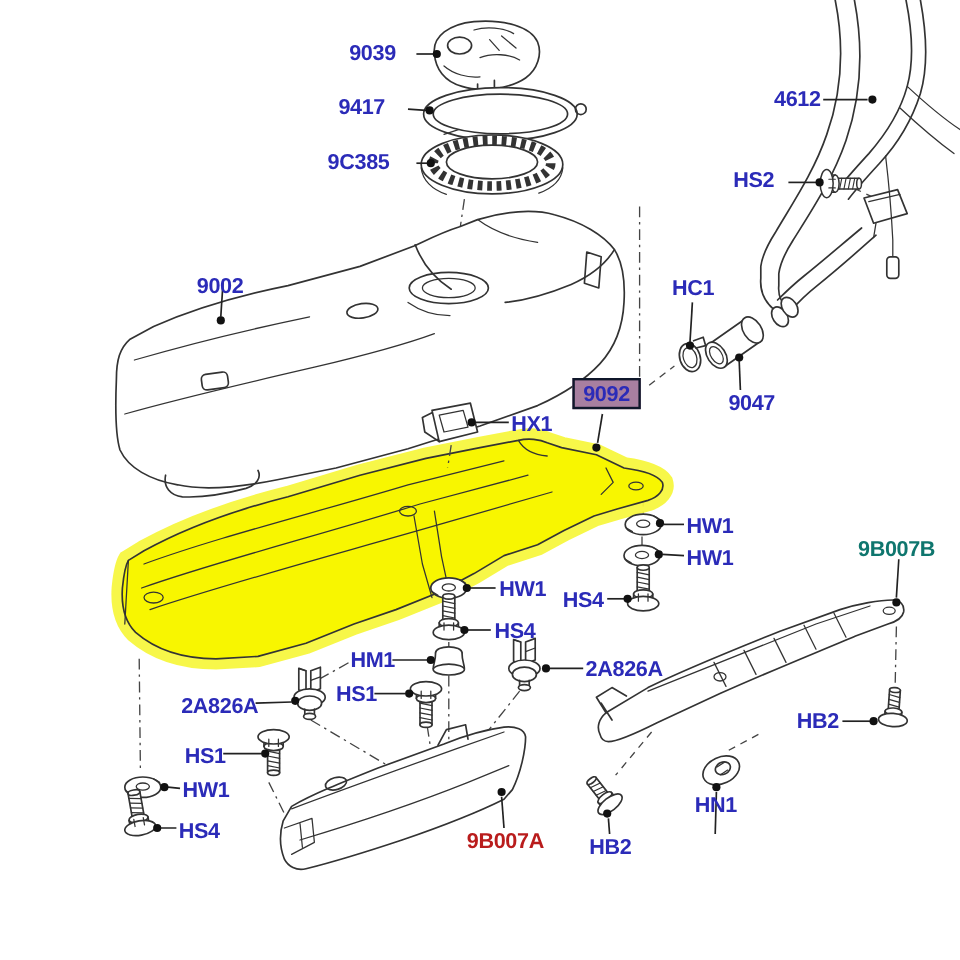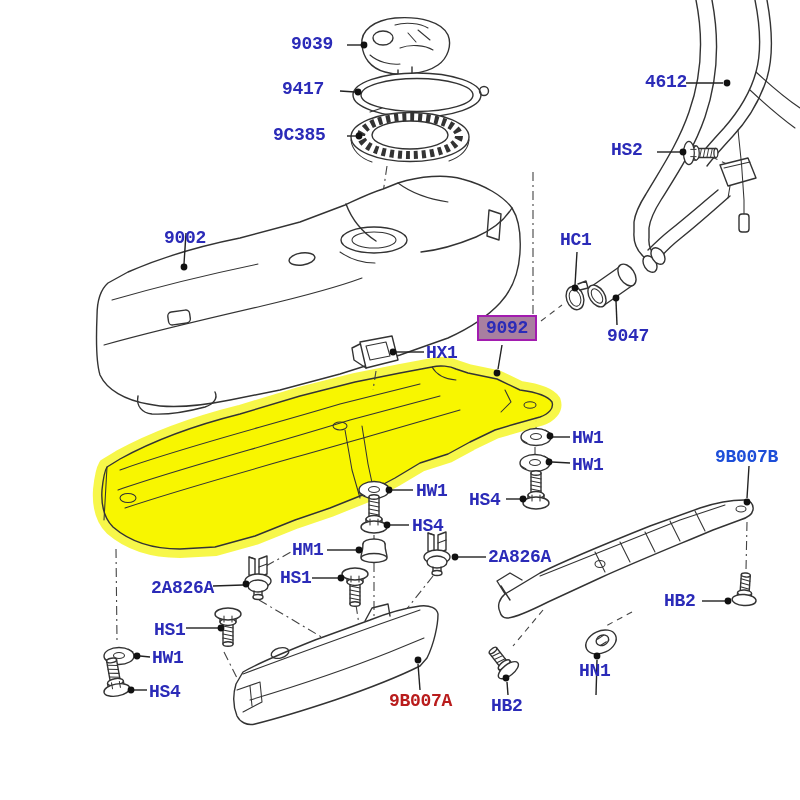--- a/index.html
+++ b/index.html
@@ -1,21 +1,21 @@
 <!DOCTYPE html>
 <html><head>
 <meta charset="utf-8">
 <style>
   html,body{margin:0;padding:0}
   .stage{position:relative;width:800px;height:733px;background:#fff;
-         font-family:Liberation Mono, monospace;overflow:hidden}
+         font-family:Liberation Sans, sans-serif;overflow:hidden}
   .stage svg{position:absolute;left:0;top:0}
   .lbl{position:absolute;font-weight:bold;font-size:18px;line-height:1;
        letter-spacing:-0.3px;color:#2b2bb8;white-space:nowrap;cursor:pointer}
-  .lbl.selected{background:#a87fa0;border:2px solid #a21caf;padding:2px 7px;}
+  .lbl.selected{background:#a87fa0;border:2px solid #0f172a;padding:2px 7px;}
   .art{fill:none;stroke:#333;stroke-width:1.4;stroke-linecap:round;stroke-linejoin:round}
   .wht{fill:#ffffff}
   .yel{fill:#f8f600}
   .halo{stroke:#f7f740;stroke-width:18;fill:#f7f740;opacity:.95}
   .dd{stroke:#444;stroke-width:1.1;fill:none;stroke-dasharray:9 4 2 4}
   .dsh{stroke:#444;stroke-width:1.1;fill:none;stroke-dasharray:6 5}
   .ldr{stroke:#222;stroke-width:1.4}
   .dot{fill:#111;stroke:none}
   .thin{stroke-width:1.05}
 </style>
@@ -300,21 +300,21 @@
 <div class="lbl" style="left: 164px; top: 229px; color: rgb(43, 43, 184);">9002</div>
 <div class="lbl" style="left: 645px; top: 73px; color: rgb(43, 43, 184);">4612</div>
 <div class="lbl" style="left: 611px; top: 141px; color: rgb(43, 43, 184);">HS2</div>
 <div class="lbl" style="left: 560px; top: 231px; color: rgb(43, 43, 184);">HC1</div>
 <div class="lbl" style="left: 607px; top: 327px; color: rgb(43, 43, 184);">9047</div>
 <div class="lbl selected" style="left: 477px; top: 315px; color: rgb(43, 43, 184);">9092</div>
 <div class="lbl" style="left: 426px; top: 344px; color: rgb(43, 43, 184);">HX1</div>
 <div class="lbl" style="left: 572px; top: 429px; color: rgb(43, 43, 184);">HW1</div>
 <div class="lbl" style="left: 572px; top: 456px; color: rgb(43, 43, 184);">HW1</div>
 <div class="lbl" style="left: 469px; top: 491px; color: rgb(43, 43, 184);">HS4</div>
-<div class="lbl" style="left: 715px; top: 448px; color: #1d4ed8;">9B007B</div>
+<div class="lbl" style="left: 715px; top: 448px; color: #0f766e;">9B007B</div>
 <div class="lbl" style="left: 416px; top: 482px; color: rgb(43, 43, 184);">HW1</div>
 <div class="lbl" style="left: 412px; top: 517px; color: rgb(43, 43, 184);">HS4</div>
 <div class="lbl" style="left: 292px; top: 541px; color: rgb(43, 43, 184);">HM1</div>
 <div class="lbl" style="left: 280px; top: 569px; color: rgb(43, 43, 184);">HS1</div>
 <div class="lbl" style="left: 488px; top: 548px; color: rgb(43, 43, 184);">2A826A</div>
 <div class="lbl" style="left: 151px; top: 579px; color: rgb(43, 43, 184);">2A826A</div>
 <div class="lbl" style="left: 154px; top: 621px; color: rgb(43, 43, 184);">HS1</div>
 <div class="lbl" style="left: 152px; top: 649px; color: rgb(43, 43, 184);">HW1</div>
 <div class="lbl" style="left: 149px; top: 683px; color: rgb(43, 43, 184);">HS4</div>
 <div class="lbl" style="left: 389px; top: 692px; color: #b91c1c; text-align: right;">9B007A</div>

